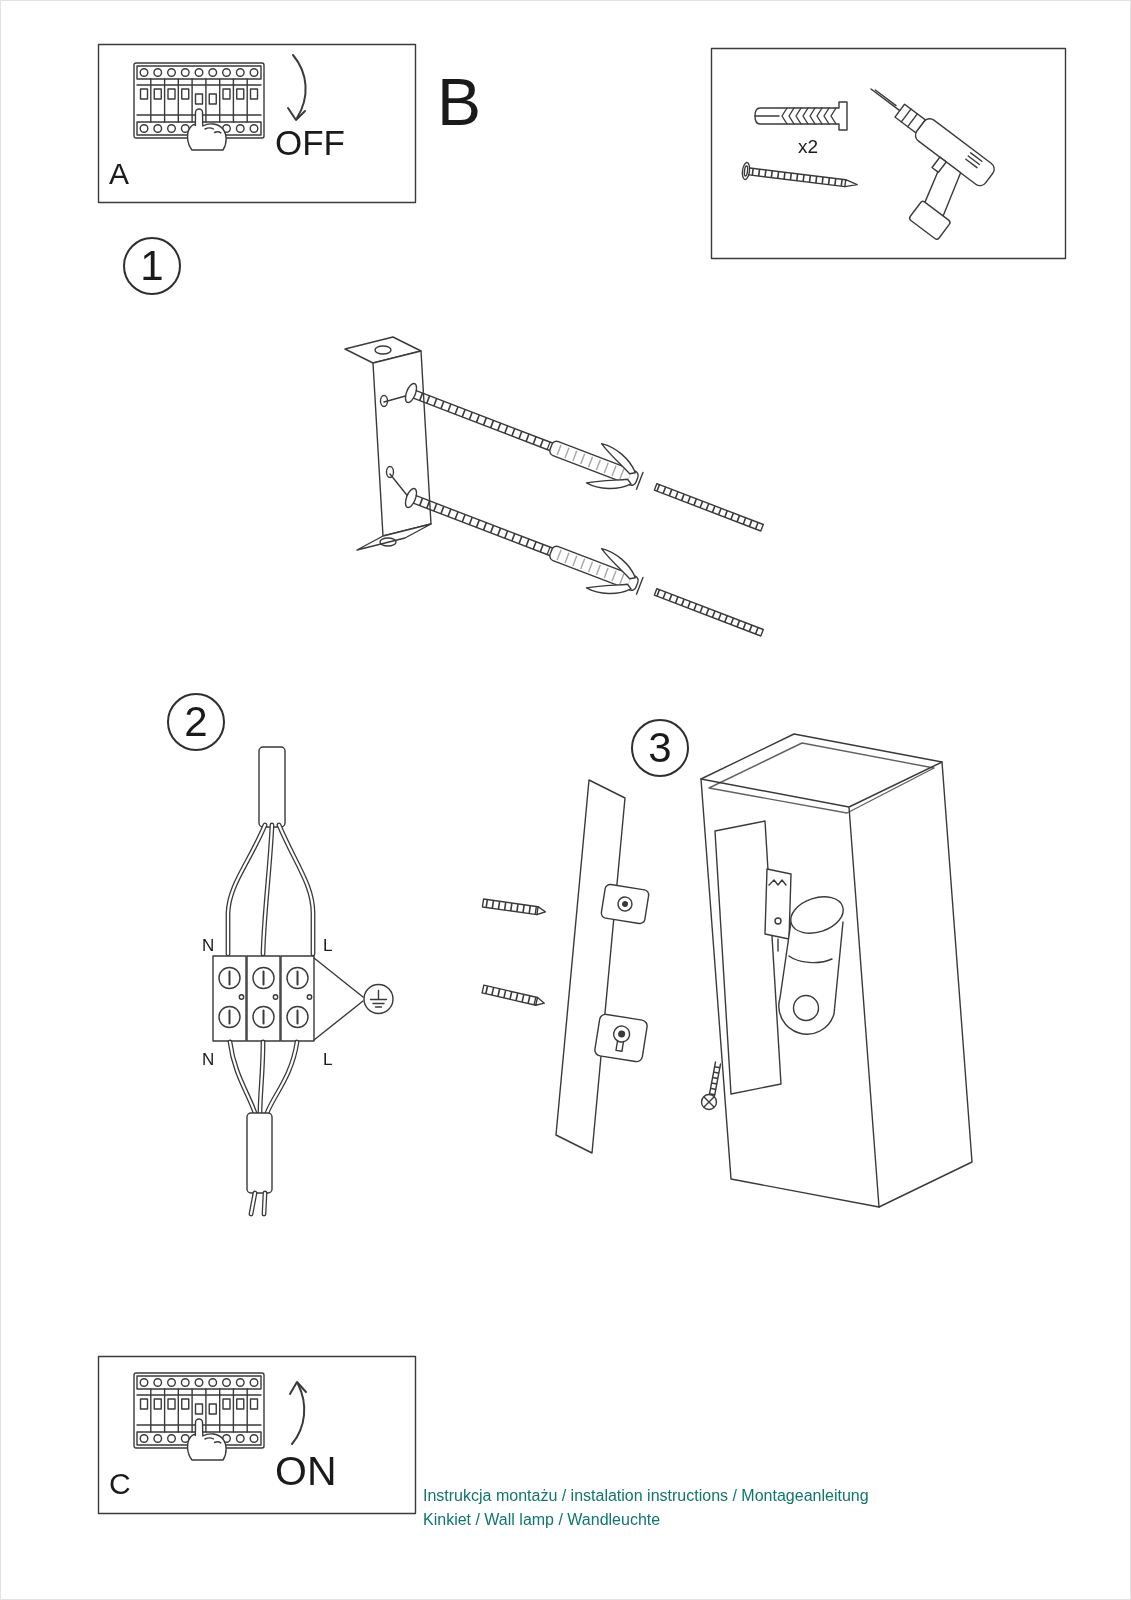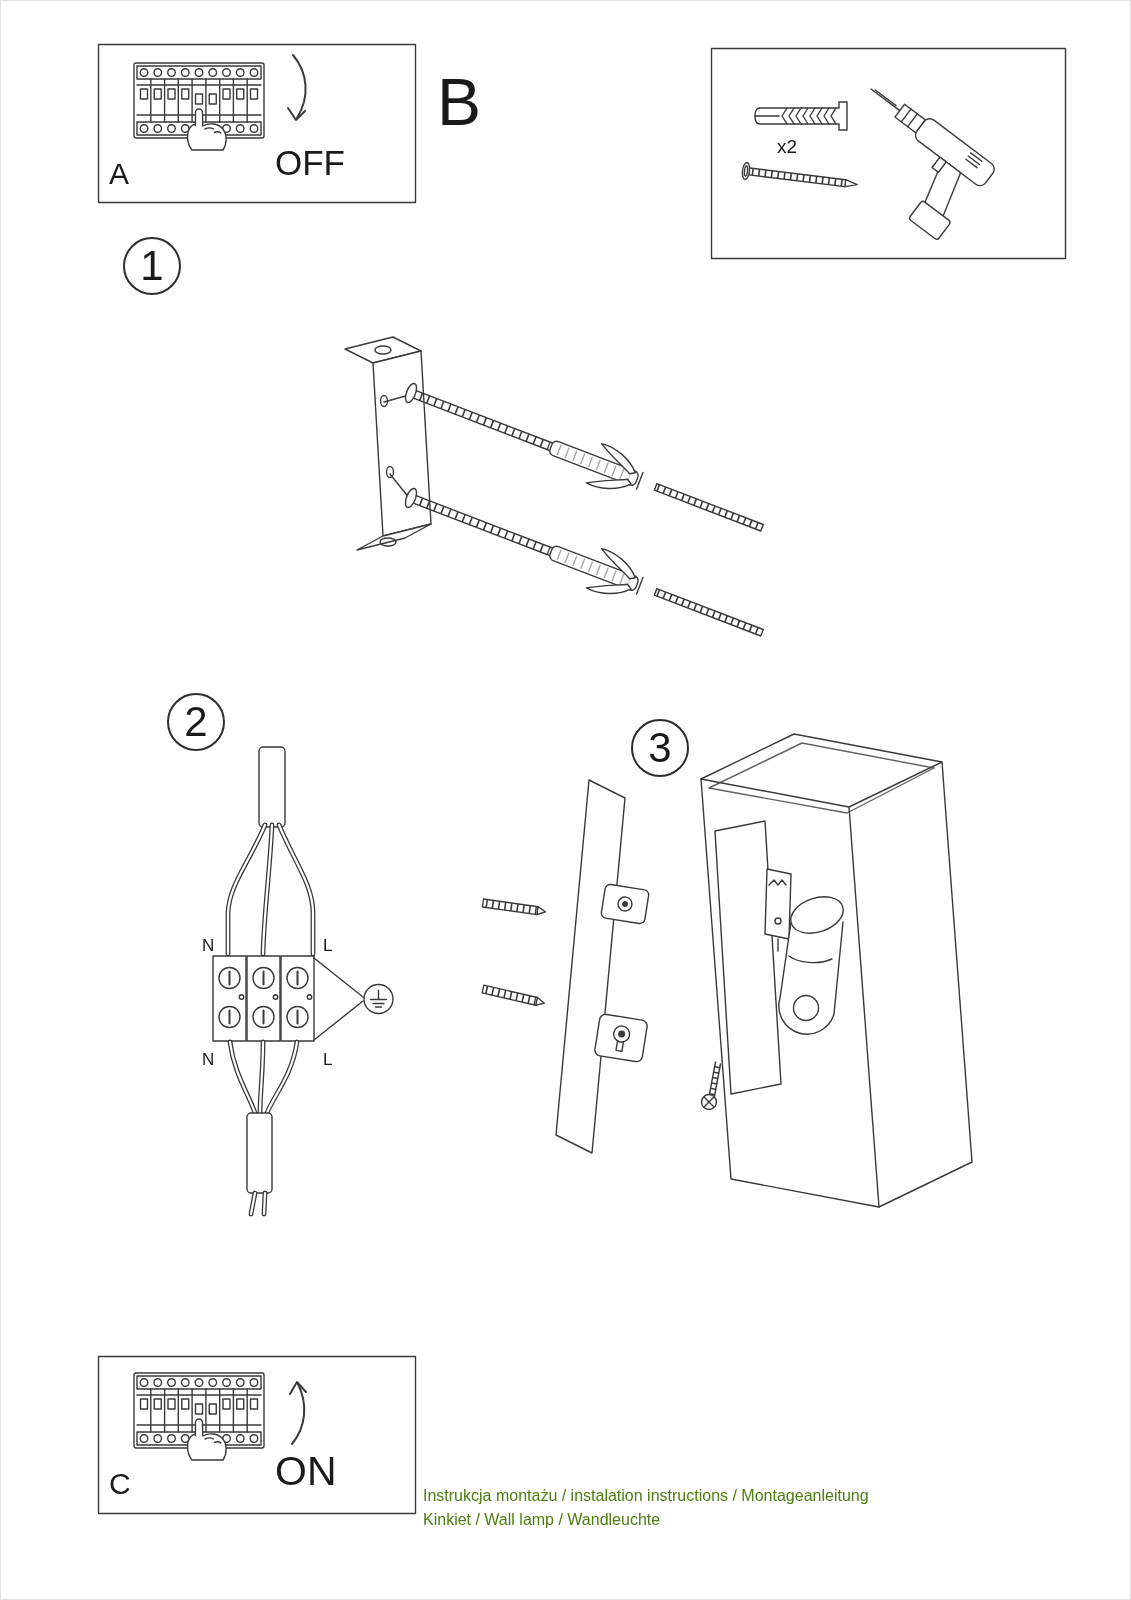--- a/index.html
+++ b/index.html
@@ -11,21 +11,21 @@
   .step-circle { position:absolute; width:58px; height:58px; border:2.4px solid #2e2e2e; border-radius:50%;
                  display:flex; align-items:center; justify-content:center; font-size:42px; color:#1a1a1a; background:#fff; }
   svg.art { position:absolute; left:0; top:0; }
   .ln { stroke:#3a3a3a; fill:none; stroke-width:1.4; stroke-linecap:round; stroke-linejoin:round; }
   .ln2 { stroke:#3a3a3a; fill:none; stroke-width:2; stroke-linecap:round; stroke-linejoin:round; }
   .wf { fill:#ffffff; }
   .df { fill:#3a3a3a; stroke:none; }
   .thread { stroke:#3a3a3a; fill:none; stroke-linecap:butt; }
   .tO { stroke:#3a3a3a; stroke-width:4.8; fill:none; stroke-linecap:round; }
   .tI { stroke:#ffffff; stroke-width:2.2; fill:none; stroke-linecap:round; }
-  .footer-line { font-size:16px; color:#4d7c0f; }
+  .footer-line { font-size:16px; color:#0f766e; }
 </style>
 </head>
 <body>
 
 <div class="sheet">
 
   <svg class="art" width="1131" height="1600" viewBox="0 0 1131 1600">
     <defs>
       <pattern id="gridpat" width="9" height="9" patternUnits="userSpaceOnUse" patternTransform="rotate(18)">
         <path d="M0,0 H9 M0,0 V9" stroke="#8a8a8a" stroke-width="0.7" fill="none"></path>
@@ -251,24 +251,24 @@
       <use href="#breaker" transform="translate(133,1372)"></use>
       <use href="#hand" transform="translate(198,1418)"></use>
       <g>
         <path class="ln2" d="M291,1443 C305,1426 307,1403 297,1383"></path>
         <path class="ln2" d="M289,1393 L296,1381 L305,1391"></path>
       </g>
     </g>
   </svg>
 
   <div class="abs label" style="left:108px;top:158px;font-size:30px;">A</div>
-  <div class="abs label" style="left:274px;top:144px;font-size:35px;">OFF</div>
+  <div class="abs label" style="left:274px;top:124px;font-size:35px;">OFF</div>
 
   <div class="abs label" style="left:436px;top:68px;font-size:66px;">B</div>
-  <div class="abs label" style="left:776px;top:136px;font-size:19px;">x2</div>
+  <div class="abs label" style="left:797px;top:136px;font-size:19px;">x2</div>
 
   <div class="step-circle" style="left:122px;top:236px;">
     <span>1</span>
   </div>
   <div class="step-circle" style="left:166px;top:692px;">
     <span>2</span>
   </div>
   <div class="step-circle" style="left:630px;top:718px;">
     <span>3</span>
   </div>

